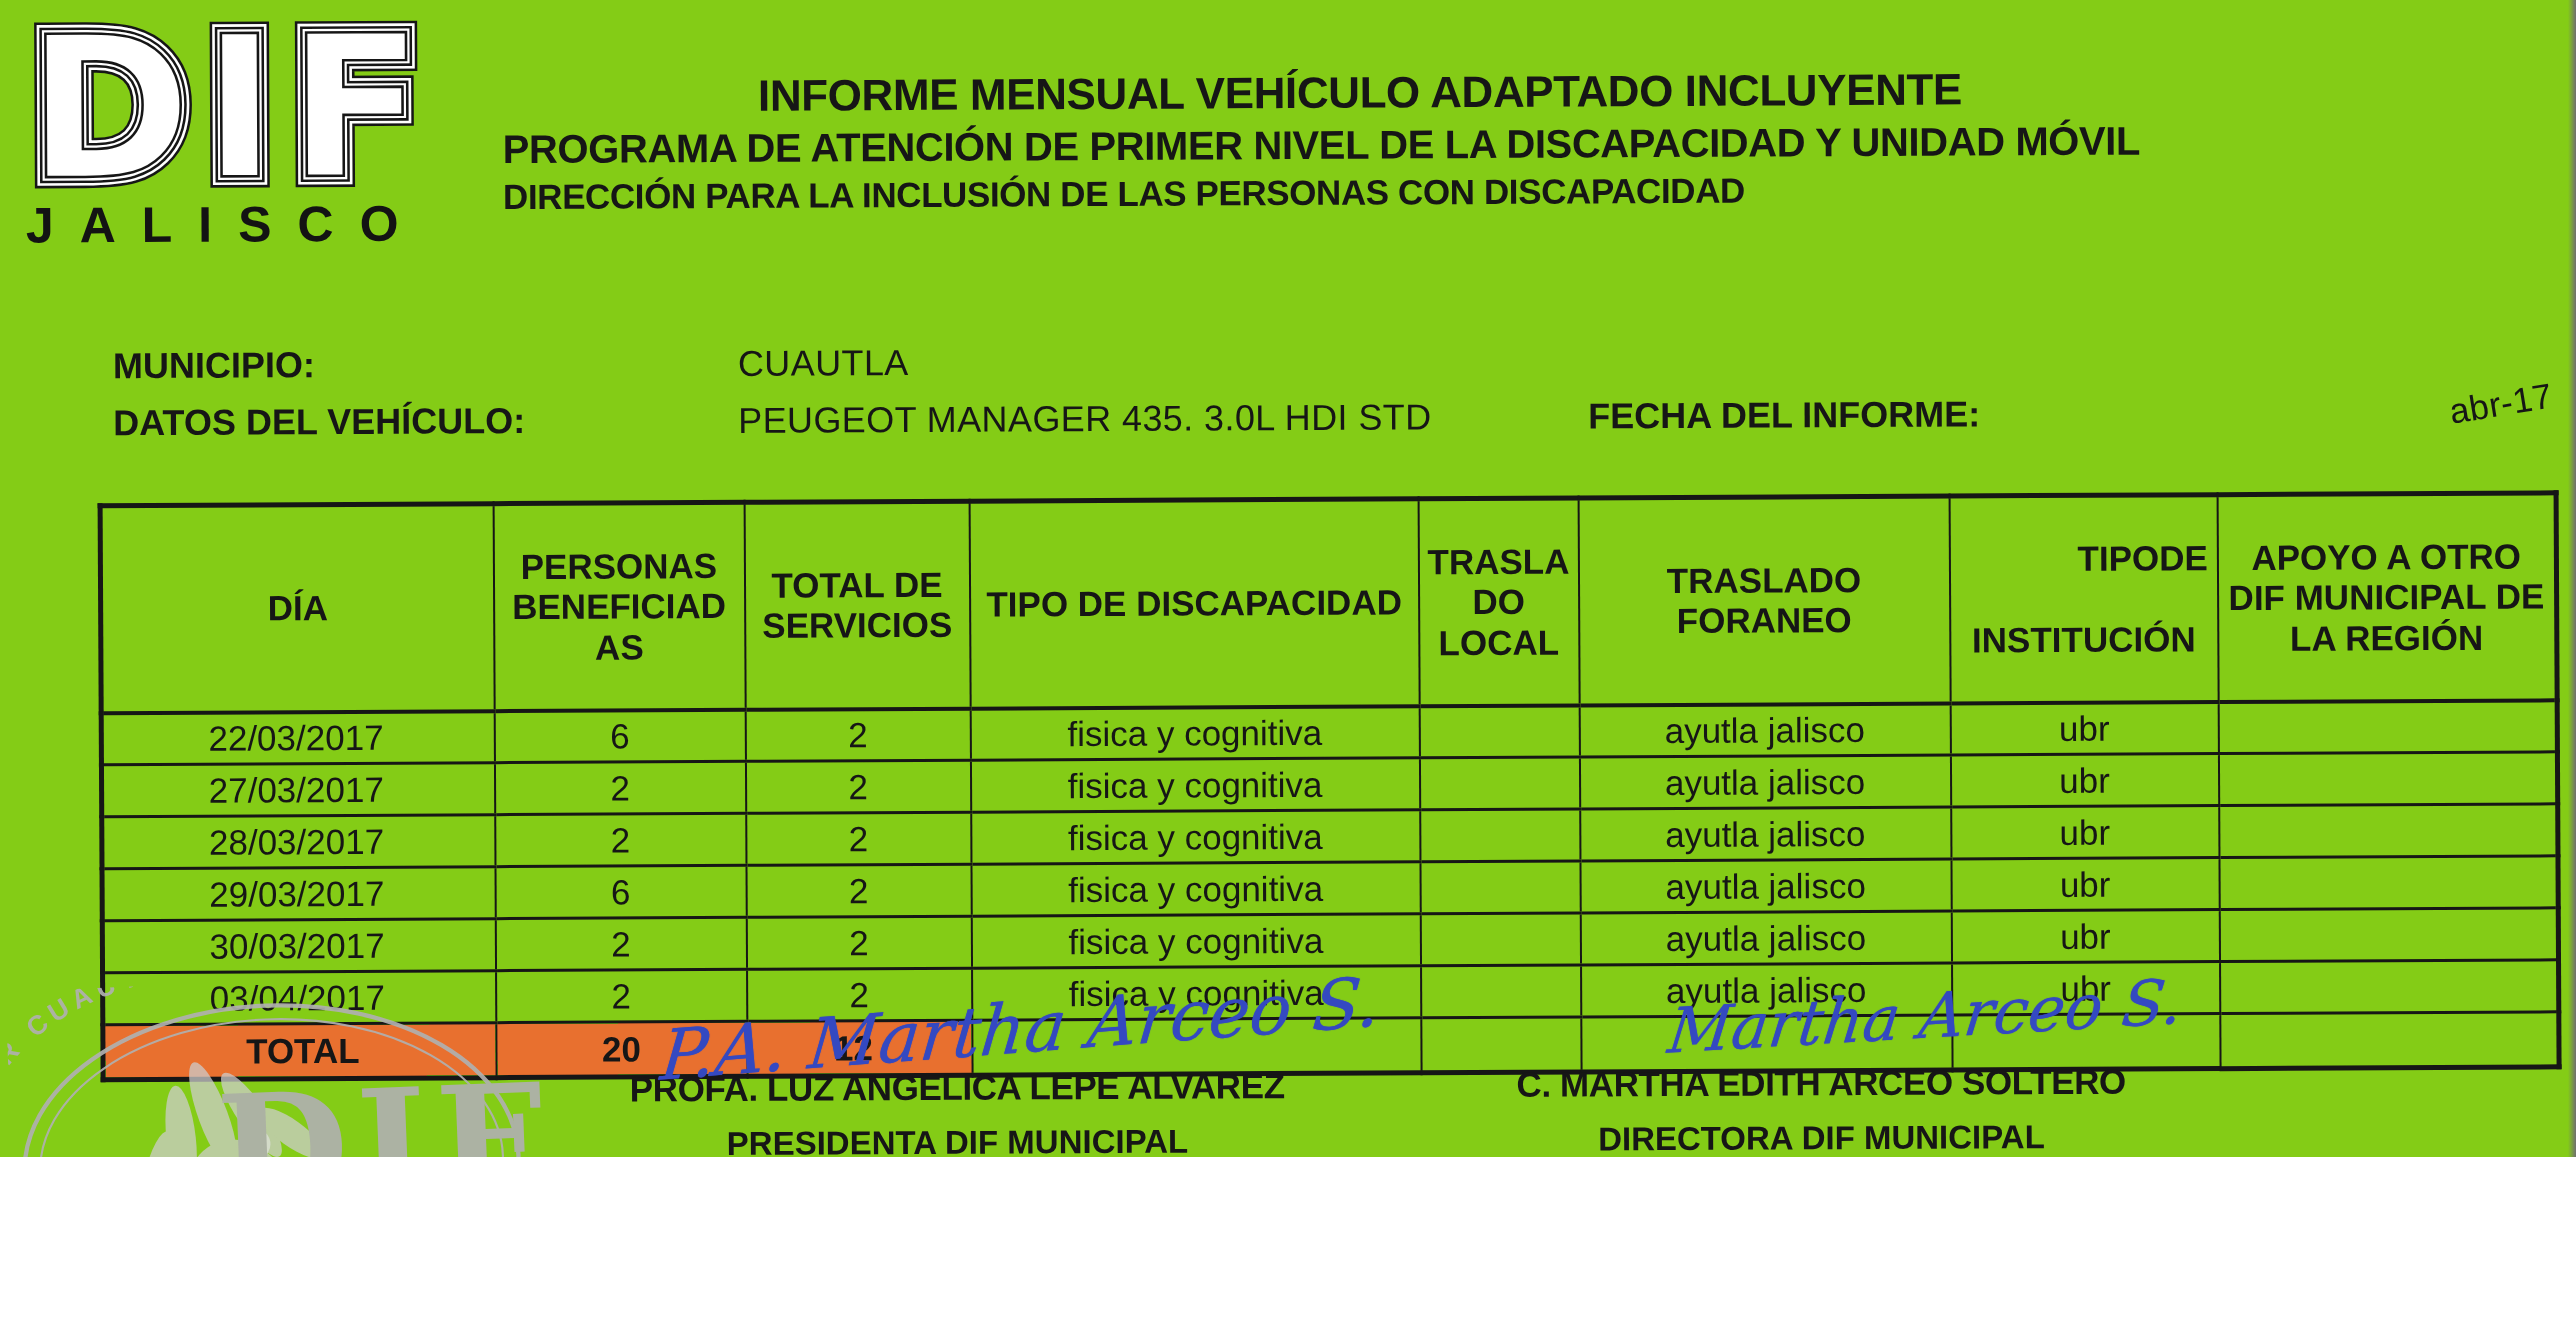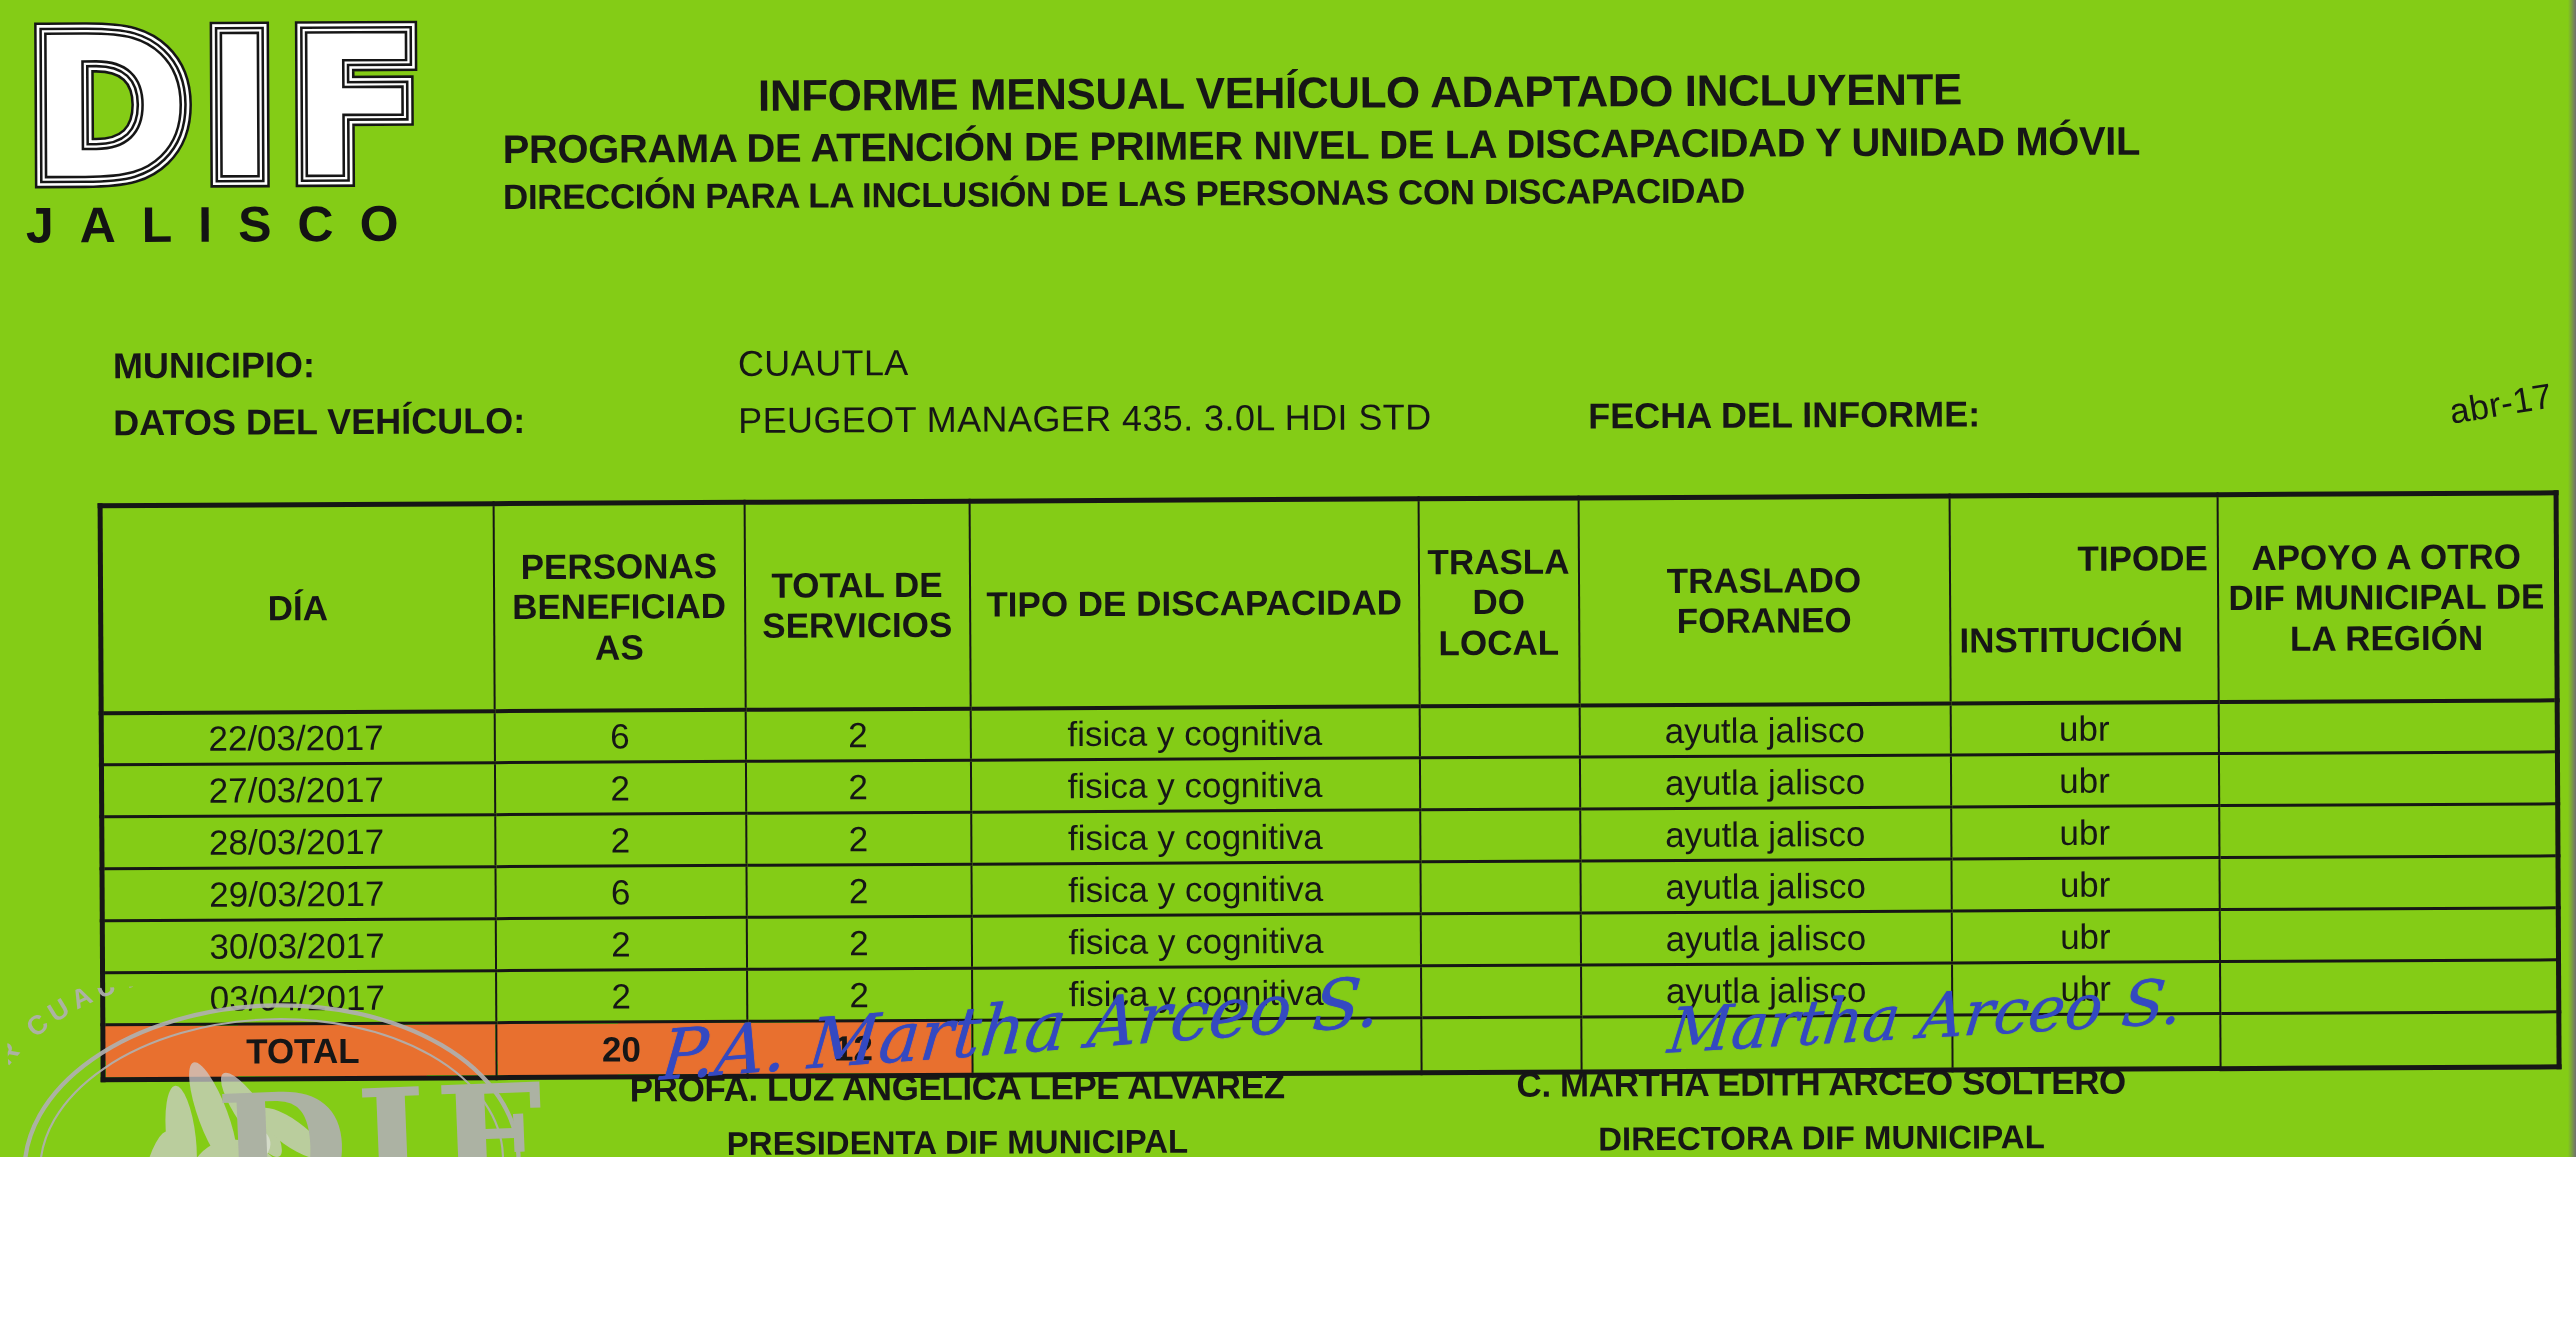--- a/index.html
+++ b/index.html
@@ -46,21 +46,21 @@
   }
   table.report { border:5.2px solid #161616; }
   table.report thead th { border-bottom:4.3px solid #161616; }
   table.report td { border-top-width:3.5px; border-bottom-width:3.5px; }
   thead th {
     height:134px; font-weight:bold; font-size:32px; line-height:1.16;
     white-space:pre-line;
   }
   .th-inst { text-align:left; padding:0 8.6px; }
   .inst-l1 { display:flex; justify-content:flex-end; }
-  .inst-l2 { text-align:left; }
+  .inst-l2 { text-align:center; }
   tbody td { height:52px; }
   td.c-dia { text-align:right; padding-right:5.2px; }
   tr.total-row td { height:55px; font-weight:bold; font-size:35px; }
   td.tot-orange { background:var(--total-row-bg, #e8702f); }
   td.tot-label { text-align:left; padding-left:5.2px; }
   td.tot-serv  { text-align:right; padding-right:12px; }
 
   
   .sig-hand {
     position:absolute; font-family:"DejaVu Serif", serif; font-style:italic;

